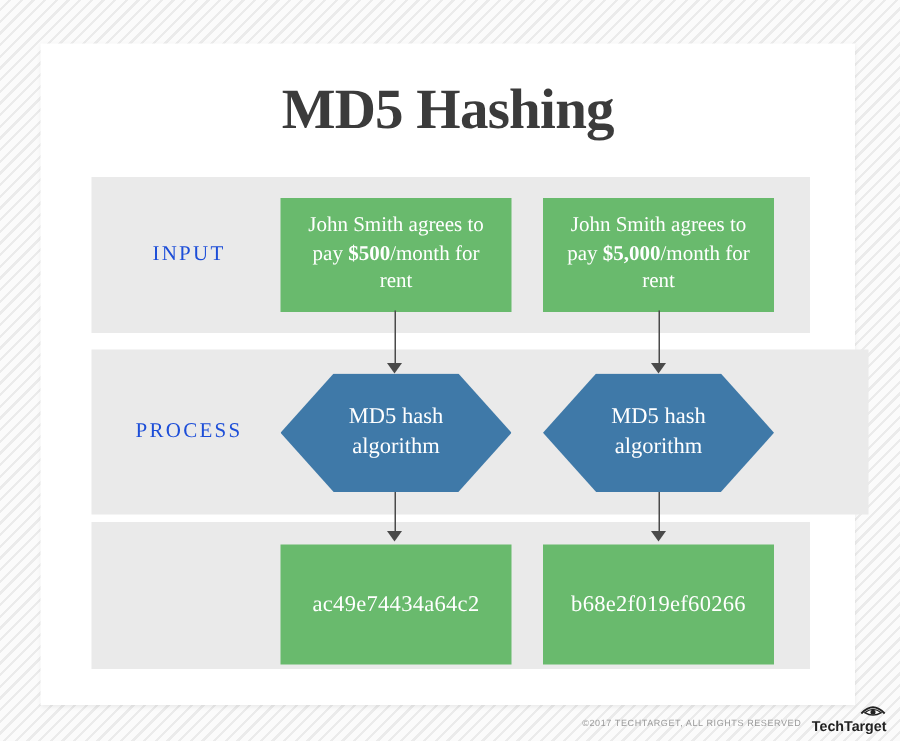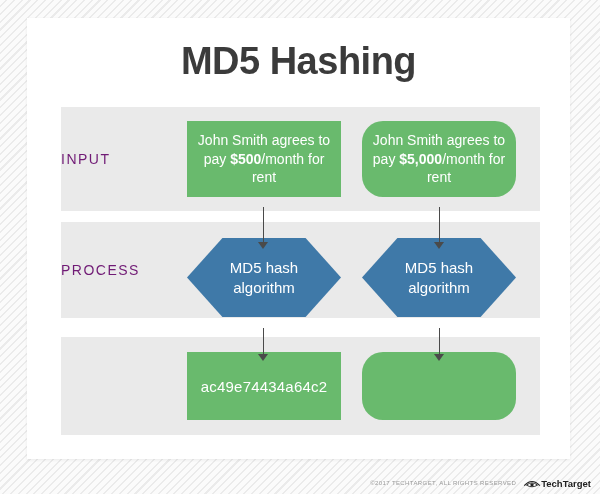--- a/index.html
+++ b/index.html
@@ -16,79 +16,80 @@
     font-family:"Liberation Sans",sans-serif;
     overflow:hidden;
   }
   .page{
     position:relative;width:600px;height:494px;
     background:repeating-linear-gradient(135deg,
       #fbfbfb 0px,#fbfbfb 4px,
       #ebebeb 4px,#ebebeb 5.5px);
   }
   .card{
-    position:absolute;left:27px;top:18px;width:543px;height:441px;
+    position:absolute;left:27px;top:29px;width:543px;height:441px;
     background:var(--card);
     box-shadow:0 1px 3px rgba(0,0,0,0.07);
+    font-family:Liberation Serif, serif;
   }
   .title{
     position:absolute;left:0;top:22px;width:100%;
     text-align:center;
     font-size:38px;font-weight:bold;color:var(--title);
     letter-spacing:-0.5px;
   }
   .band{
     position:absolute;left:34px;width:479px;
     background:var(--band);
   }
   .band.input{top:89px;height:104px;}
-  .band.process{top:204px;height:96px;}
+  .band.process{top:204px;height:110px;padding-left:39px;}
   .band.output{top:319px;height:98px;}
   .band-label{
     position:absolute;left:0;top:50%;width:130px;
     transform:translateY(-50%);
-    text-align:left;
-    font-size:14px;letter-spacing:1.5px;color:#701a75;font-weight:500;
+    text-align:center;
+    font-size:14px;letter-spacing:1.5px;color:#1d4ed8;font-weight:500;
   }
   .node{
     position:absolute;width:154px;
     display:flex;align-items:center;justify-content:center;
     text-align:center;color:#ffffff;
   }
   .col1{left:126px;}
-  .col2{left:301px;border-radius:21px;}
+  .col2{left:301px;}
   .green-box{background:var(--green);}
   .input-box{top:14px;height:76px;font-size:14px;line-height:1.32;}
   .input-box .txt{padding:0 9px;}
   .hexagon{
     top:16px;height:79px;background:var(--blue);
     clip-path:polygon(0% 50%,23% 0%,77% 0%,100% 50%,77% 100%,23% 100%);
     font-size:15px;line-height:1.3;
   }
   .hexagon .txt{width:100px;}
-  .output-box{top:15px;height:68px;font-size:15px;line-height:1.4;letter-spacing:0.2px;}
+  .output-box{top:15px;height:80px;font-size:15px;line-height:1.4;letter-spacing:0.2px;}
   .arrow-line{
     position:absolute;width:1px;background:var(--arrow);
   }
   .arrow-head{
     position:absolute;width:0;height:0;
     border-left:5px solid transparent;
     border-right:5px solid transparent;
     border-top:7px solid var(--arrow);
   }
   .footer{
     position:absolute;right:9px;bottom:4px;
     display:flex;align-items:flex-end;gap:7px;
   }
   .copyright{
     font-size:6px;color:#9a9a9a;letter-spacing:0.4px;
     margin-bottom:4px;white-space:nowrap;
   }
   .brand{
-    display:flex;flex-direction:row;align-items:center;
+    display:flex;flex-direction:column;align-items:flex-end;
   }
   .brand-word{
     font-size:9.5px;font-weight:bold;color:#222222;line-height:1.1;
   }
   .eye{width:18px;height:10px;margin-bottom:1px;}
 </style>
 </head>
 <body>
 
 <div class="page">
@@ -117,20 +118,21 @@
     </div>
 
     <div class="band output">
       <div class="node green-box output-box col1">
         <div class="txt">
           <div>ac49e74434a64c2</div>
         </div>
       </div>
       <div class="node green-box output-box col2">
         <div class="txt">
+          <div>b68e2f019ef60266</div>
         </div>
       </div>
     </div>
   </div>
 
   <div class="arrow-line" style="left:263px;top:207px;height:35px;"></div>
   <div class="arrow-head" style="left:258px;top:242px;"></div>
 
   <div class="arrow-line" style="left:439px;top:207px;height:35px;"></div>
   <div class="arrow-head" style="left:434px;top:242px;"></div>

